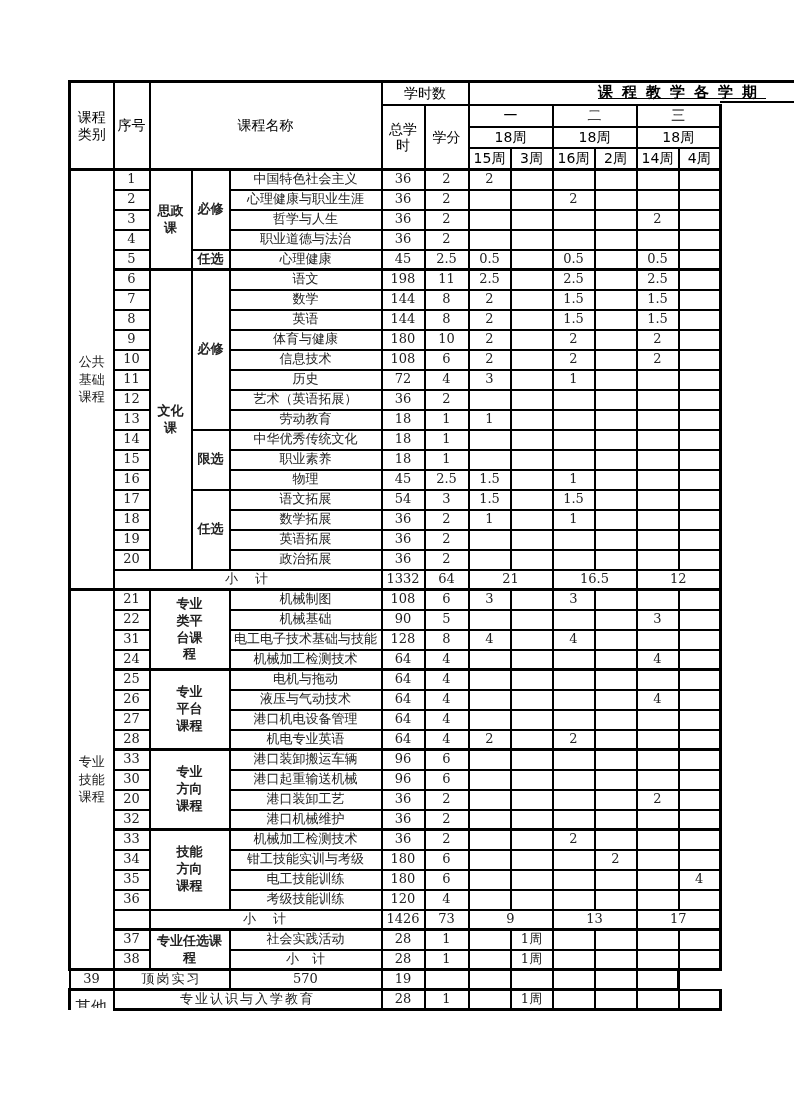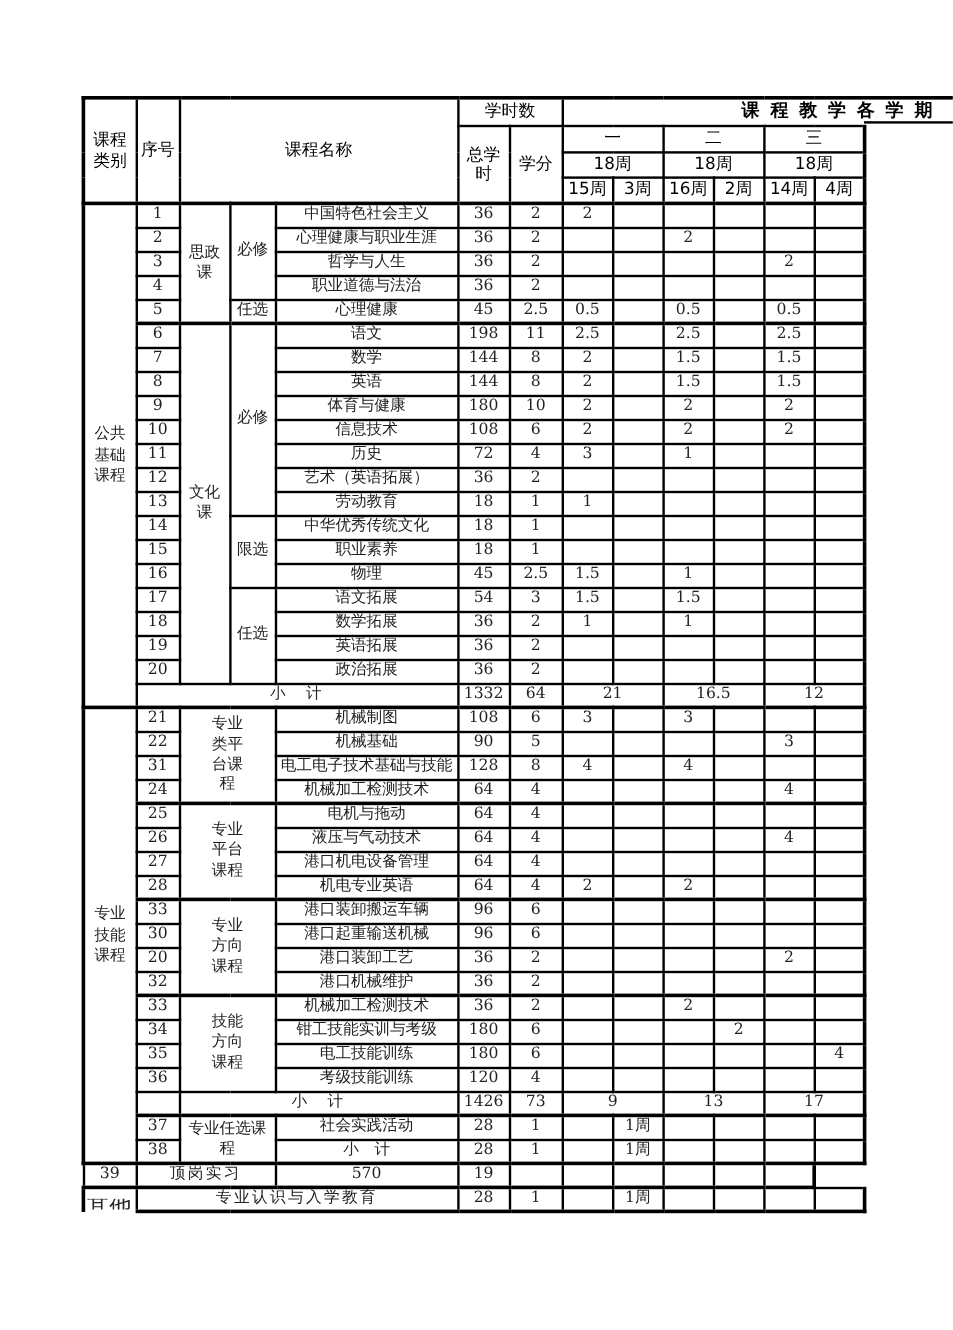--- a/index.html
+++ b/index.html
@@ -13,41 +13,41 @@
     border:2px solid #000;padding:0 1px;text-align:center;vertical-align:middle;
     font-size:13px;line-height:1.15;white-space:pre-line;overflow:hidden;
   }
   tr{height:20px;}
   tr:nth-child(1){height:23px;}
   tr:nth-child(2){height:22px;}
   tr:nth-child(3){height:21px;}
   tr:nth-child(4){height:22px;}
   .hdr{font-weight:normal;font-family:"DejaVu Sans","Liberation Sans",sans-serif;font-size:14px;color:#000;}
   .cat{line-height:1.35;}
-  .g{line-height:1.3;}
+  .g{line-height:1.3;font-weight:bold;}
   .sub{letter-spacing:2px;}
   tr:nth-child(1)>td{border-top-width:3px;}
   td:last-child{border-right-width:3px;}
   tr.tb>td{border-bottom-width:3px;}
   tr:last-child>td{border-bottom-width:3px;}
   td.bl3{border-left-width:3px;}
   td.bb3{border-bottom-width:3px;}
   td.br0{border-right-width:0 !important;}
   td.bb0{border-bottom-width:0 !important;}
   #sem-ext{
     position:absolute;left:720px;top:80px;width:74px;height:23px;box-sizing:border-box;
     border-top:3px solid #000;border-bottom:2px solid #000;background:#fff;
   }
   #sem-title{
-    position:absolute;left:618px;top:83px;white-space:nowrap;color:#000;
-    font:bold 15px "DejaVu Sans","Liberation Sans",sans-serif;letter-spacing:9px;z-index:5;
+    position:absolute;left:598px;top:83px;white-space:nowrap;color:#000;
+    font:bold 15px "DejaVu Sans","Liberation Sans",sans-serif;letter-spacing:9px;z-index:5;text-decoration:underline;
   }
   #frag{
     position:absolute;left:70px;top:999px;width:42px;height:9px;overflow:hidden;
-    text-align:center;font-size:19px;line-height:15px;z-index:4;
+    text-align:center;font-size:16px;line-height:15px;z-index:4;
   }
 </style>
 </head>
 <body>
 
 <div id="tablewrap">
   <table id="tbl">
     <colgroup>
       <col style="width:44px">
         <col style="width:36px">

